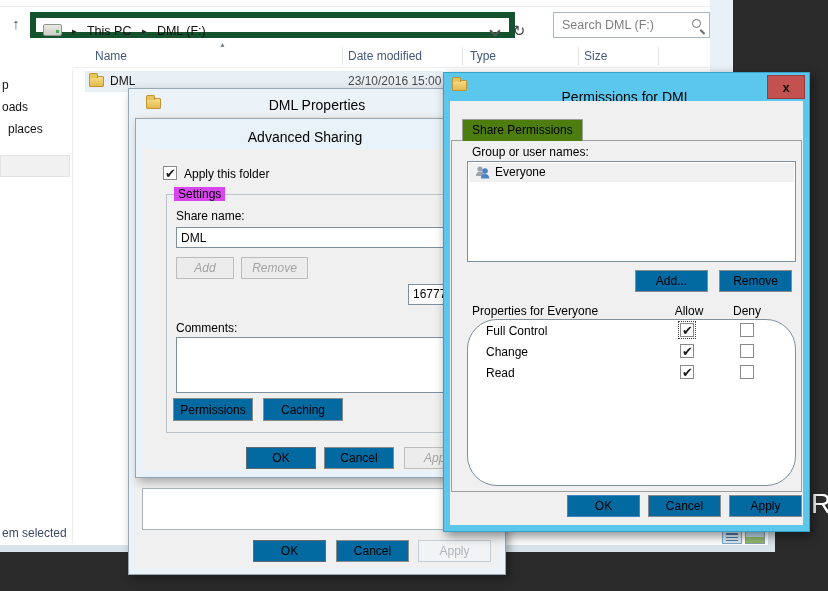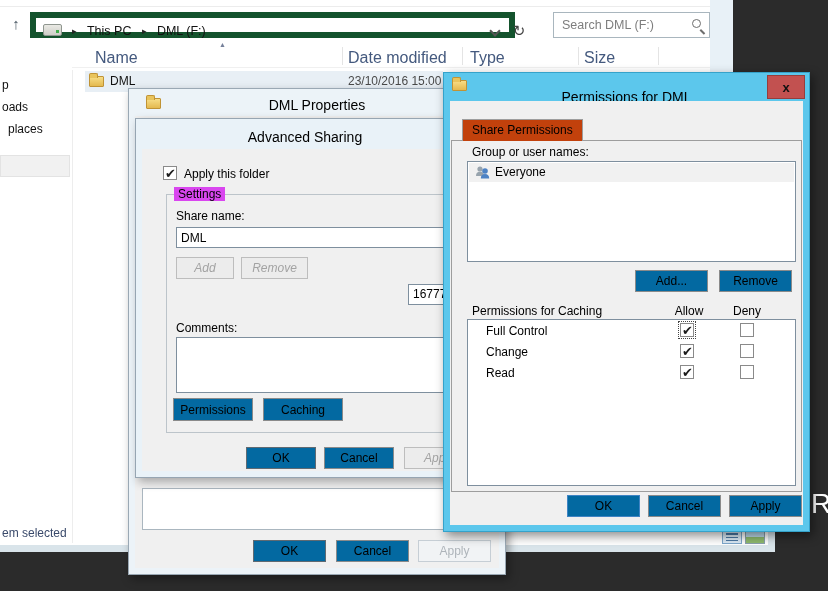--- a/index.html
+++ b/index.html
@@ -23,21 +23,21 @@
   #addr-refresh{left:473px;top:1px;width:20px;height:24px;font-size:15px;color:#444;text-align:center;line-height:24px;}
   #search-box{left:553px;top:12px;width:157px;height:26px;border:1px solid #a9b6be;background:#fff;}
   #search-input{position:absolute;left:0;top:0;width:100%;height:100%;border:none;outline:none;padding:0 26px 0 8px;font-size:12.5px;color:#333;background:transparent;}
   #search-input::placeholder{color:#7e7e7e;opacity:1;}
   #search-glass{right:8px;top:6px;width:9px;height:9px;border:1.5px solid #6e6e6e;border-radius:50%;}
   #search-glass::after{content:"";position:absolute;left:8px;top:9px;width:6px;height:1.5px;background:#6e6e6e;transform:rotate(45deg);transform-origin:0 0;}
   #gutter{left:710px;top:0;width:23px;height:72px;background:#e8f1f7;}
 
   
   #headers{left:72px;top:44px;width:638px;height:24px;background:#fff;border-bottom:1px solid #f0f0f0;}
-  .hdr{position:absolute;top:5px;font-size:16px;color:#44597e;}
+  .hdr{position:absolute;top:5px;font-size:12px;color:#44597e;}
   .hdr-sep{position:absolute;top:3px;width:1px;height:18px;background:#e4e4e4;}
   #sort-arrow{left:147px;top:-3px;font-size:7px;color:#75809a;}
 
   
   #file-row{left:85px;top:71px;width:358px;height:21px;background:#e8eff5;}
   #file-row .fname{position:absolute;left:25px;top:3px;font-size:12px;color:#111;}
   #file-row .fdate{position:absolute;left:263px;top:3px;font-size:12px;color:#4a4a4a;}
 
   
   .folder-icon{position:absolute;width:15px;height:11px;background:linear-gradient(#f7dd86,#e4b94f);border:1px solid #c09335;border-radius:1px;}
@@ -102,33 +102,33 @@
   #adv-ok{left:104px;top:298px;width:70px;height:22px;}
   #adv-cancel{left:182px;top:298px;width:70px;height:22px;}
   #adv-apply{left:262px;top:298px;width:70px;height:22px;}
 
   
   #perm-dlg{left:443px;top:72px;width:367px;height:460px;background:#5cc7ec;border:1px solid #35a2ca;box-shadow:3px 4px 10px rgba(0,0,0,.45);}
   #perm-dlg .dlg-title{top:13px;height:22px;line-height:22px;text-decoration:underline;}
   #perm-close{position:absolute;right:4px;top:2px;width:38px;height:24px;background:#c25150;border:1px solid #963d3c;
      color:#111;font-weight:bold;font-size:13px;display:flex;align-items:center;justify-content:center;}
   #perm-client{position:absolute;left:6px;top:28px;right:6px;bottom:6px;background:#f0f0f0;}
-  #perm-tab{position:absolute;left:12px;top:18px;height:22px;padding:0 9px;background:#c2410c;border:1px solid #9d9d9d;border-bottom:none;
+  #perm-tab{position:absolute;left:12px;top:18px;height:22px;padding:0 9px;background:#4d7c0f;border:1px solid #9d9d9d;border-bottom:none;
      font-size:12px;line-height:21px;z-index:2;}
   #perm-page{position:absolute;left:1px;top:39px;width:351px;height:352px;border:1px solid #9d9d9d;background:#f0f0f0;z-index:1;}
   #perm-grouplbl{position:absolute;left:22px;top:44px;font-size:12px;z-index:3;}
   #perm-grouplist{left:17px;top:60px;width:329px;height:101px;z-index:3;}
   #perm-everyone{position:absolute;left:1px;top:1px;right:1px;height:19px;background:#f1f1f1;font-size:12px;line-height:19px;padding-left:26px;}
   #perm-everyone svg{position:absolute;left:5px;top:2px;}
   #perm-add{left:185px;top:169px;width:73px;height:22px;z-index:3;}
   #perm-remove{left:269px;top:169px;width:73px;height:22px;z-index:3;}
   #perm-permlbl{position:absolute;left:22px;top:203px;font-size:12px;z-index:3;}
   #perm-allowlbl{position:absolute;left:215px;top:203px;width:48px;text-align:center;font-size:12px;z-index:3;}
   #perm-denylbl{position:absolute;left:275px;top:203px;width:44px;text-align:center;font-size:12px;z-index:3;}
-  #perm-cblist{left:17px;top:218px;width:329px;height:167px;z-index:3;}
+  #perm-cblist{left:17px;top:218px;width:329px;height:167px;z-index:3;border-radius:30px;}
   .perm-row{position:relative;height:19px;margin-top:2px;}
   .perm-row .perm-label{position:absolute;left:18px;top:2px;font-size:12px;}
   .perm-row .cb-allow{left:212px;top:1px;}
   .perm-row .cb-deny{left:272px;top:1px;}
   #perm-ok{left:117px;top:394px;width:73px;height:22px;z-index:3;}
   #perm-cancel{left:198px;top:394px;width:73px;height:22px;z-index:3;}
   #perm-apply{left:279px;top:394px;width:73px;height:22px;z-index:3;}
 </style>
 </head>
 <body>
@@ -251,21 +251,21 @@
             <circle cx="11" cy="6" r="2.8" fill="#4d82c4"></circle>
             <path d="M6.8 13.6 q0 -4.6 4.2 -4.6 q4.2 0 4.2 4.6 z" fill="#4d82c4"></path>
           </svg>
           <span>Everyone</span>
         </div>
       </div>
 
       <div id="perm-add" class="btn">Add...</div>
       <div id="perm-remove" class="btn">Remove</div>
 
-      <span id="perm-permlbl">Permissions for Caching</span>
+      <span id="perm-permlbl">Properties for Everyone</span>
       <span id="perm-allowlbl">Allow</span>
       <span id="perm-denylbl">Deny</span>
 
       <div id="perm-cblist" class="field abs">
           <div class="perm-row">
             <span class="perm-label">Full Control</span>
             <span class="checkbox cb-allow checked focused"></span>
             <span class="checkbox cb-deny"></span>
           </div>
           <div class="perm-row">

